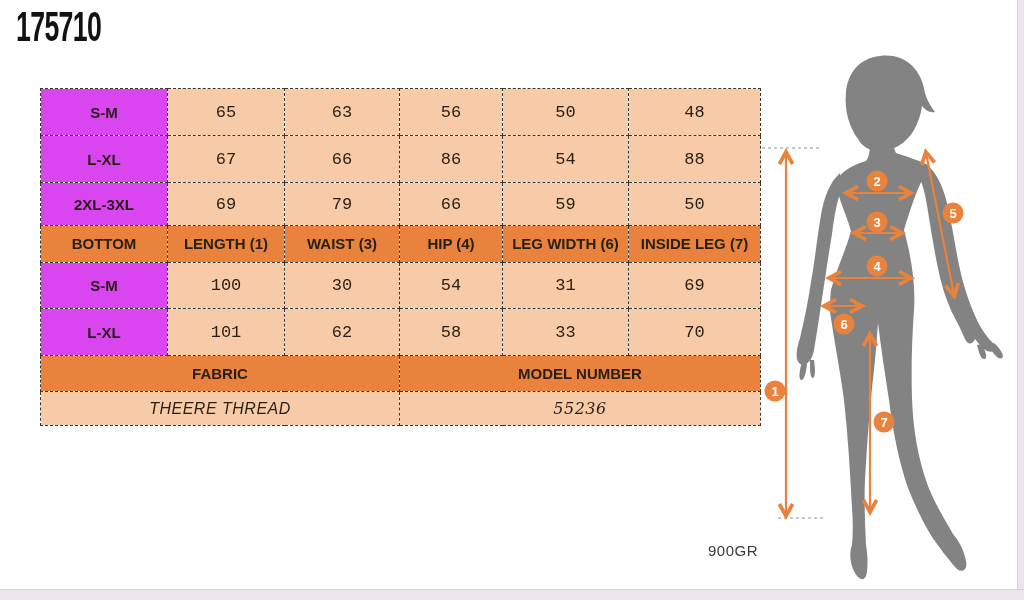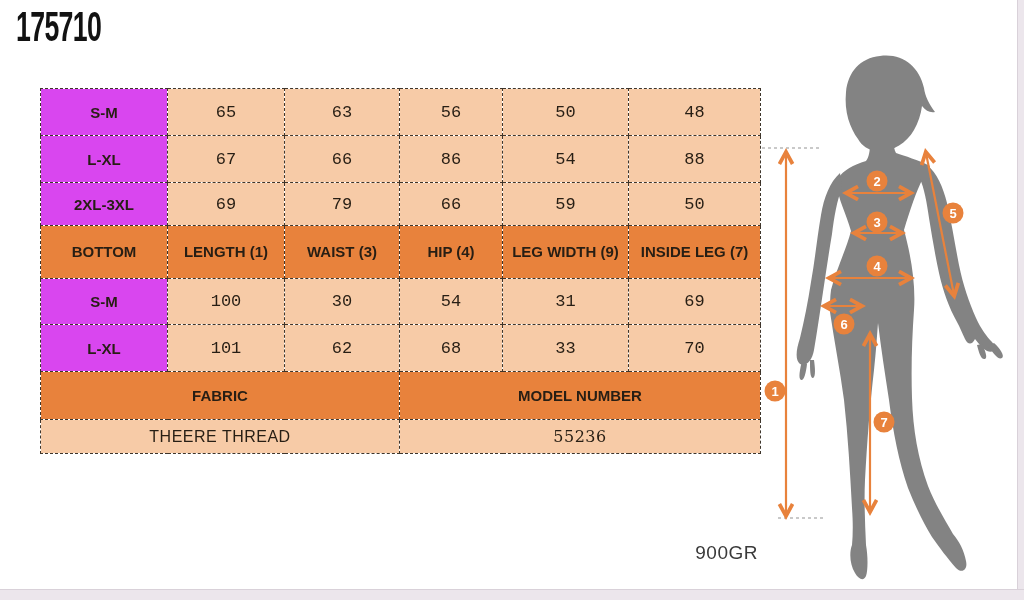--- a/index.html
+++ b/index.html
@@ -19,26 +19,26 @@
     position:absolute;left:40px;top:88px;width:720px;
     border-collapse:collapse;table-layout:fixed;
   }
   table.size-chart td{
     border:1px dashed #3e352b;text-align:center;vertical-align:middle;
     color:#271e14;padding:0 2px;overflow:hidden;
   }
   td.hdr{background:#E8823C;font-weight:700;font-size:15px;line-height:1.15;}
   td.size-label{background:#d946ef;font-weight:700;font-size:15px;}
   td.val{background:#F7CBA7;font-family:Liberation Mono, monospace;font-size:17px;}
-  td.fab-val{background:#F7CBA7;font-size:16px;letter-spacing:0.5px;}
+  td.fab-val{background:#F7CBA7;font-size:16px;letter-spacing:0.5px;font-style:italic;}
   td.fab-val.num{font-family:"DejaVu Serif", serif;font-size:16px;}
   
   .weight-note{
     position:absolute;left:40px;top:542px;width:718px;text-align:right;
-    font-size:19px;color:#3a3a3a;letter-spacing:0.5px;
+    font-size:15px;color:#3a3a3a;letter-spacing:0.5px;
   }
   
   .figure-wrap{position:absolute;left:760px;top:40px;width:264px;height:560px;}
   
   .edge-right{
     position:absolute;left:1017px;top:0;width:7px;height:600px;
     background:#ece6ec;border-left:1px solid #d9d1d9;box-sizing:border-box;
   }
   .edge-bottom{
     position:absolute;left:0;top:589px;width:1024px;height:11px;
@@ -77,45 +77,45 @@
     <td class="val">88</td>
   </tr>
   <tr style="height:43px">
     <td class="size-label">2XL-3XL</td>
     <td class="val">69</td>
     <td class="val">79</td>
     <td class="val">66</td>
     <td class="val">59</td>
     <td class="val">50</td>
   </tr>
-  <tr style="height:53px">
+  <tr style="height:37px">
     <td class="hdr">BOTTOM</td>
     <td class="hdr">LENGTH (1)</td>
     <td class="hdr">WAIST (3)</td>
     <td class="hdr">HIP (4)</td>
-    <td class="hdr">LEG WIDTH (9)</td>
+    <td class="hdr">LEG WIDTH (6)</td>
     <td class="hdr">INSIDE LEG (7)</td>
   </tr>
   <tr style="height:46px">
     <td class="size-label">S-M</td>
     <td class="val">100</td>
     <td class="val">30</td>
     <td class="val">54</td>
     <td class="val">31</td>
     <td class="val">69</td>
   </tr>
   <tr style="height:47px">
     <td class="size-label">L-XL</td>
     <td class="val">101</td>
     <td class="val">62</td>
-    <td class="val">68</td>
+    <td class="val">58</td>
     <td class="val">33</td>
     <td class="val">70</td>
   </tr>
-  <tr style="height:48px">
+  <tr style="height:36px">
     <td class="hdr" colspan="3">FABRIC</td>
     <td class="hdr" colspan="3">MODEL NUMBER</td>
   </tr>
   <tr style="height:34px">
     <td class="fab-val" colspan="3">THEERE THREAD</td>
     <td class="fab-val num" colspan="3">55236</td>
   </tr>
 </tbody>
   </table>
 

